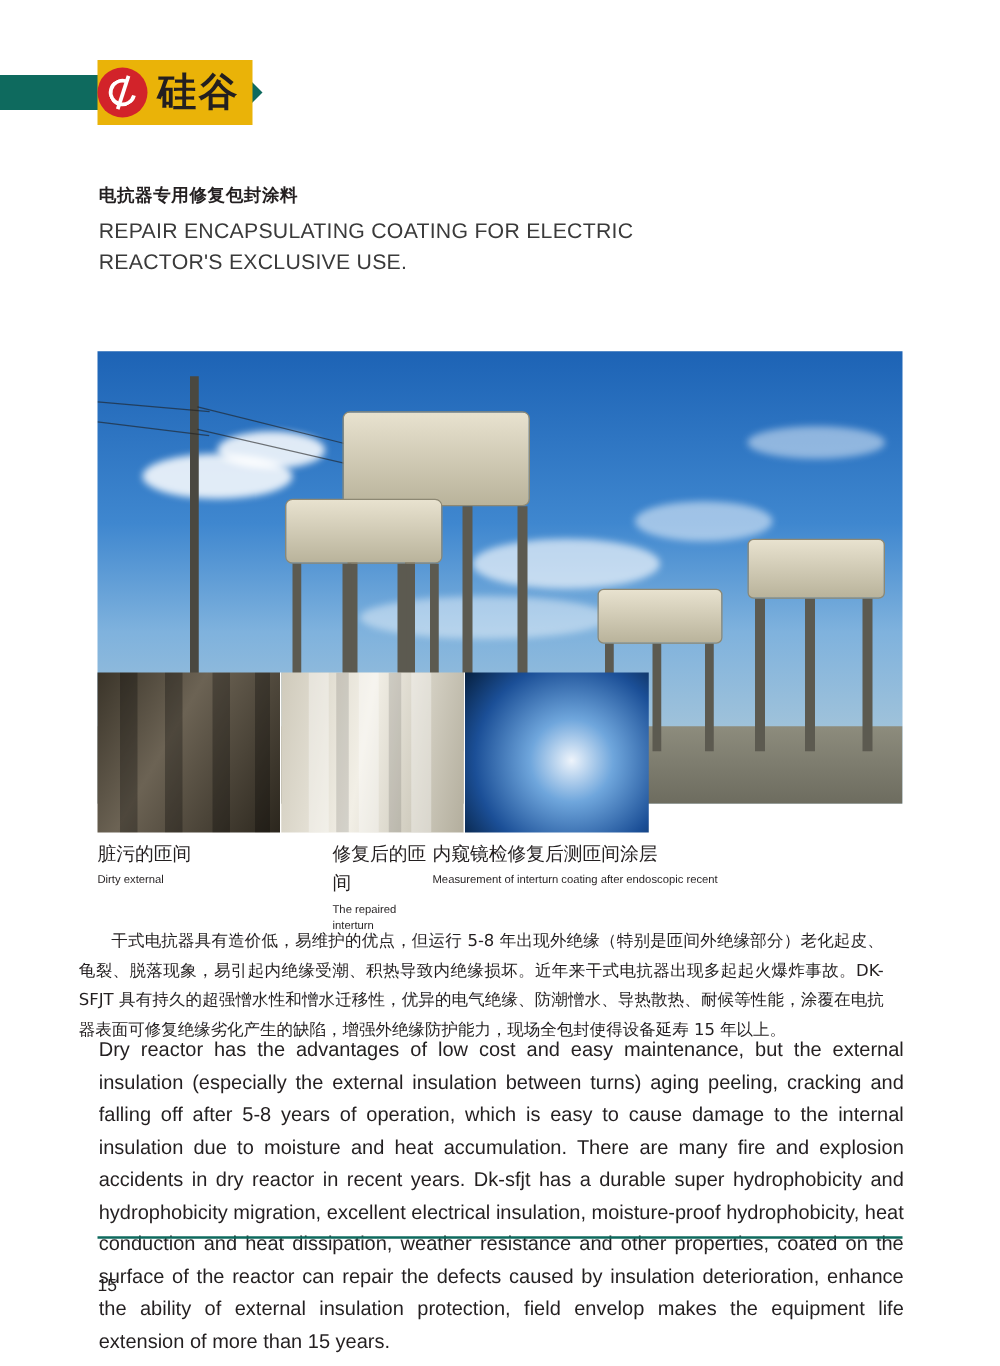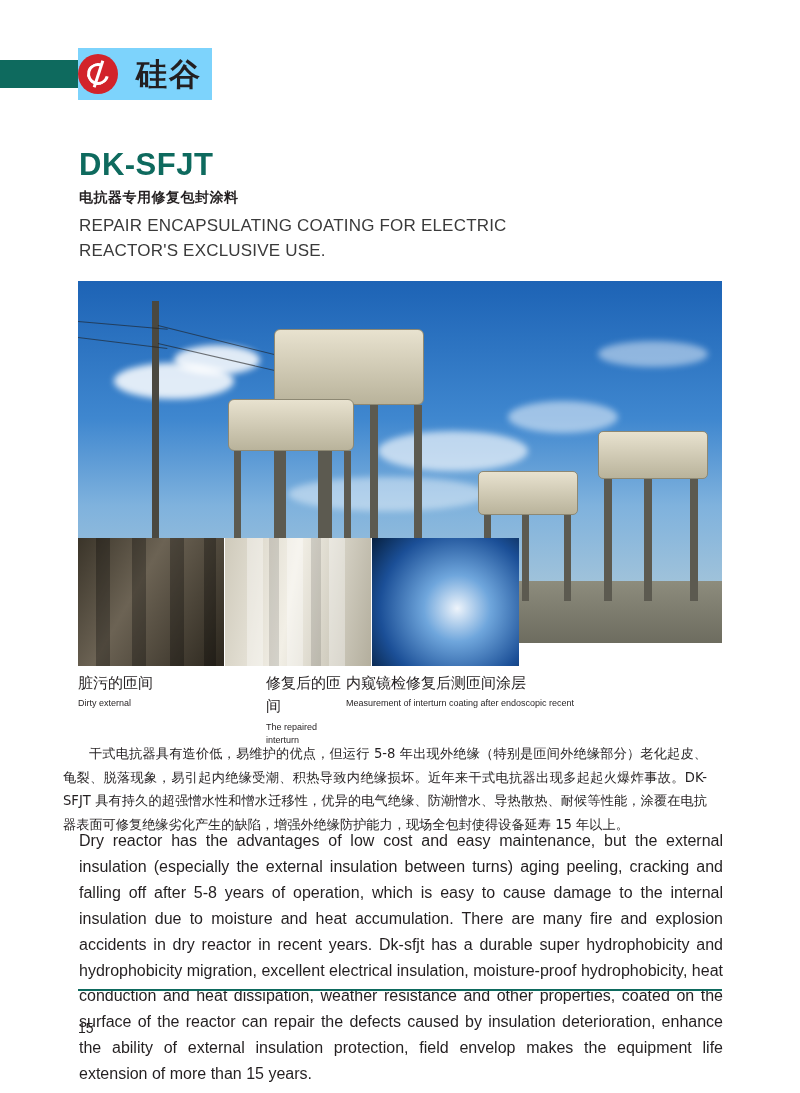--- a/index.html
+++ b/index.html
@@ -43,22 +43,22 @@
     border-bottom: 14px solid transparent;
     border-left: 14px solid #0e6a5e;
   }
   .logo-wrap {
     position: absolute;
     left: 78px;
     top: 0;
     height: 52px;
     display: flex;
     align-items: center;
-    gap: 18px;
-    background: #7dd3fc;
+    gap: 8px;
+    background: #eab308;
     padding-right: 10px;
   }
   .logo-mark {
     width: 40px;
     height: 40px;
     border-radius: 50%;
     background: #d2232a;
     position: relative;
     flex: none;
   }
@@ -277,21 +277,20 @@
 
 <div class="header">
   <div class="header-band"></div>
   <div class="logo-wrap">
     <div class="logo-mark"></div>
     <div class="logo-text">硅谷</div>
   </div>
 </div>
 
 <div class="title-block">
-  <div class="doc-title">DK-SFJT</div>
   <div class="doc-subtitle-cn">电抗器专用修复包封涂料</div>
   <div class="doc-subtitle-en">REPAIR ENCAPSULATING COATING FOR ELECTRIC REACTOR'S EXCLUSIVE USE.</div>
 </div>
 
 <div class="main-photo">
 
   <div class="cloud" style="left:36px;  top:82px;  width:120px; height:36px;"></div>
   <div class="cloud" style="left:96px;  top:64px;  width:86px;  height:30px;"></div>
   <div class="cloud" style="left:300px; top:150px; width:150px; height:40px; opacity:.75;"></div>
   <div class="cloud" style="left:430px; top:120px; width:110px; height:32px; opacity:.6;"></div>

